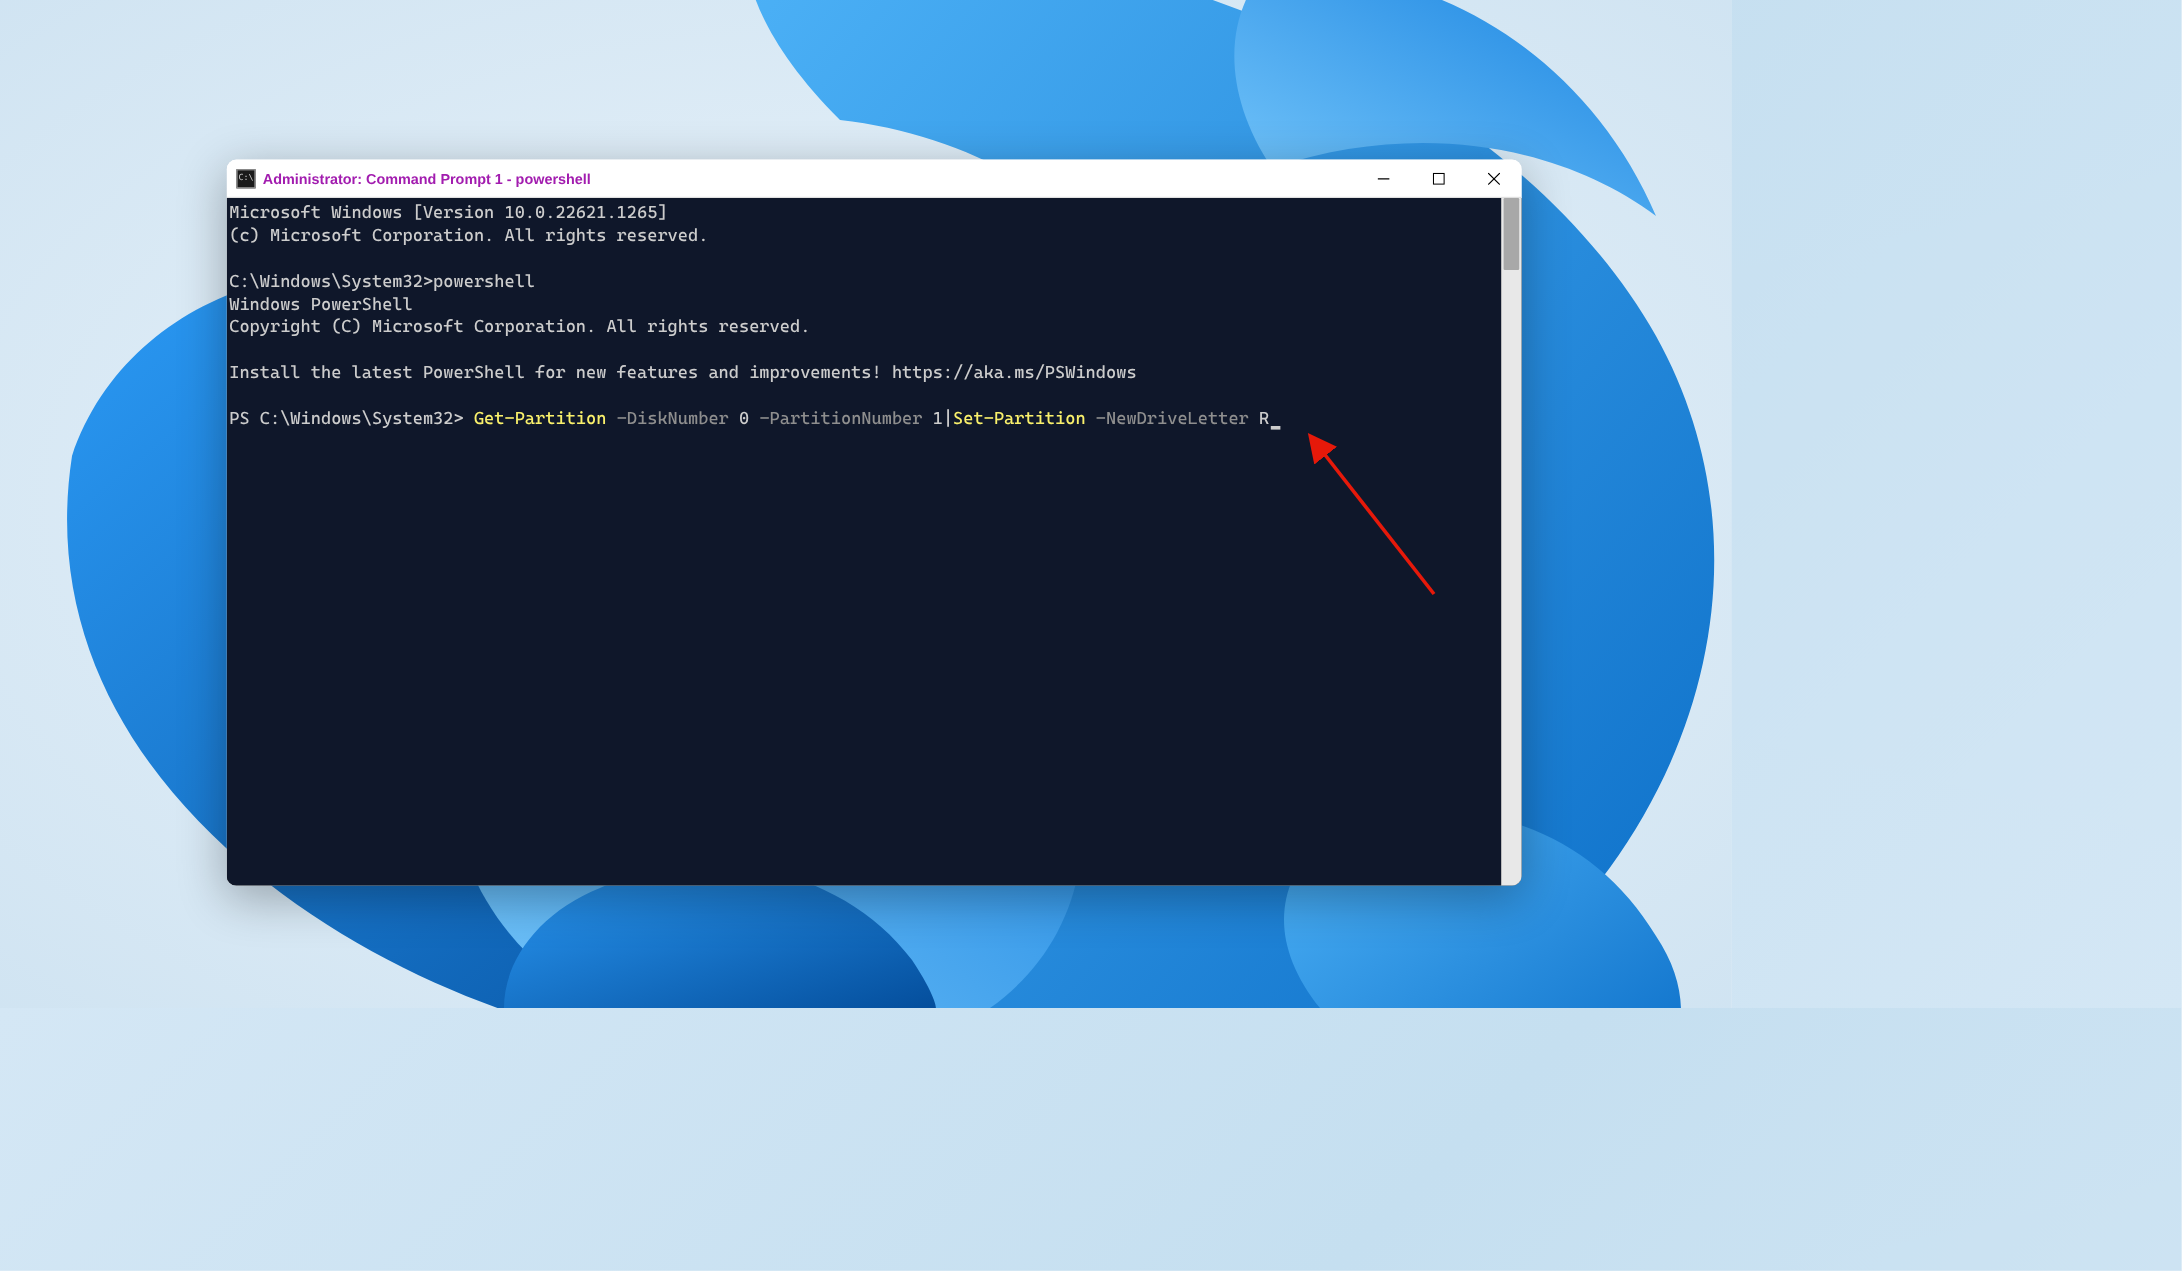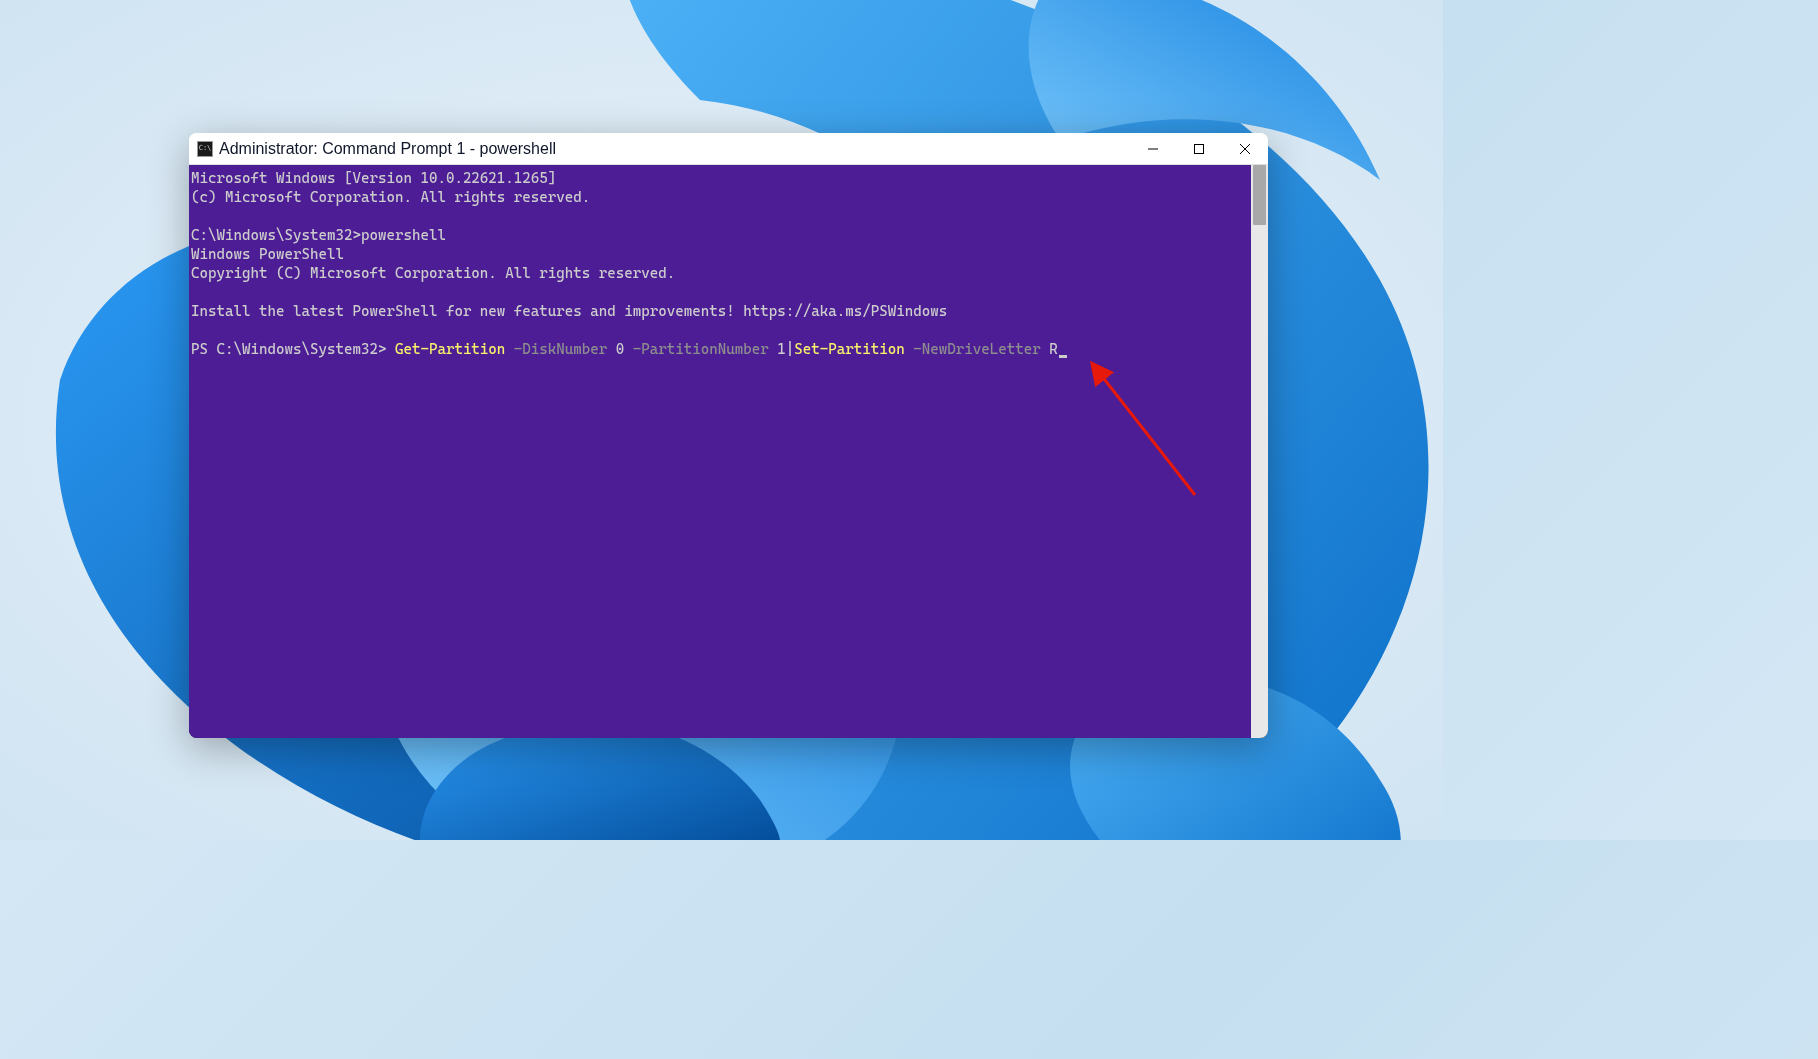--- a/index.html
+++ b/index.html
@@ -53,23 +53,24 @@
       align-items: center;
       justify-content: center;
       background: #1a1a1a;
       border: 1px solid #999;
       font-size: 7px;
       color: #ccc;
       font-family: monospace;
       line-height: 1;
     }
     .titlebar-text {
-      font-size: 16px;
-      color: #0f172a;
+      font-size: 12px;
+      color: #a21caf;
       flex: 1;
+      font-weight: bold;
     }
     .window-controls {
       display: flex;
       height: 100%;
     }
     .window-control {
       width: 46px;
       height: 100%;
       display: flex;
       align-items: center;
@@ -77,21 +78,21 @@
       cursor: pointer;
       color: #000;
     }
     .terminal-area {
       flex: 1;
       display: flex;
       background: #000;
     }
     .terminal {
       flex: 1;
-      background: #4c1d95;
+      background: #0f172a;
       padding: 4px 2px;
       font-family: 'Cascadia Mono', 'Consolas', monospace;
       font-size: 14.5px;
       line-height: 19px;
       color: #cccccc;
       white-space: pre;
       overflow: hidden;
     }
     .scrollbar {
       width: 17px;

